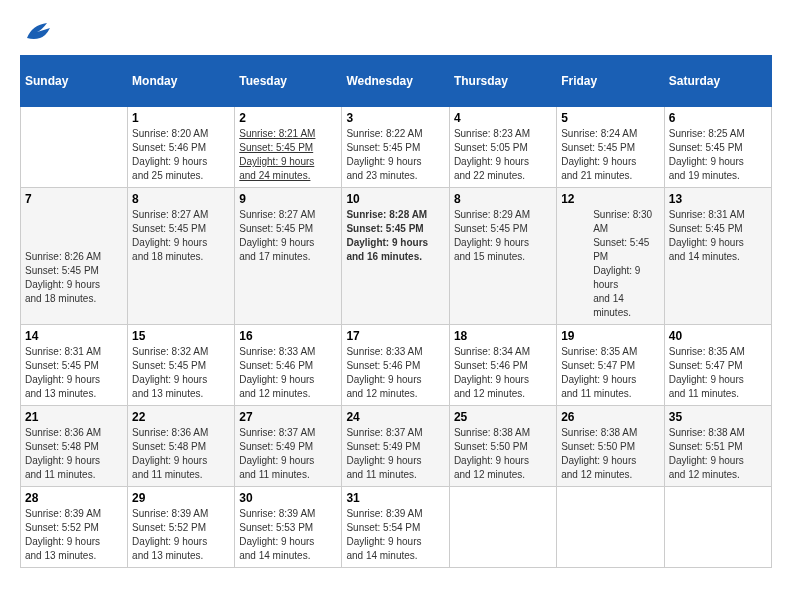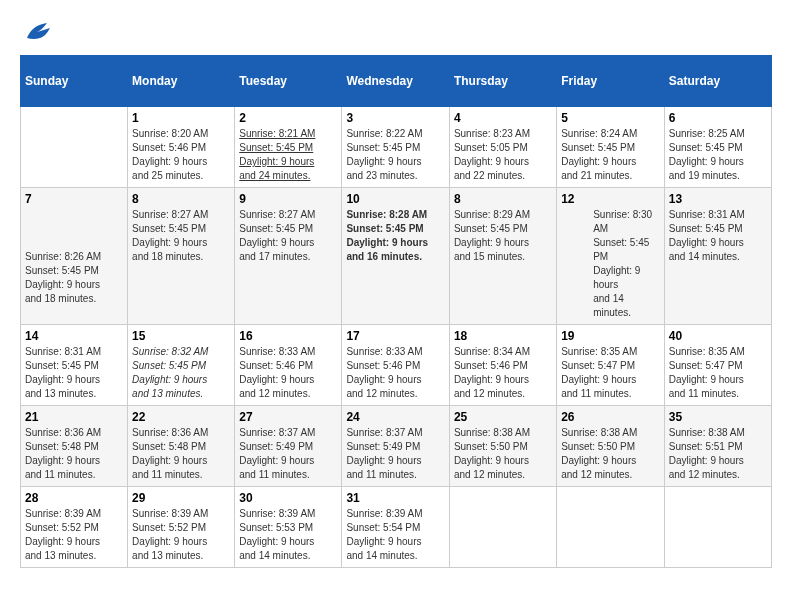--- a/index.html
+++ b/index.html
@@ -217,21 +217,21 @@
       <tr>
         <td>
           <div class="day-number">14</div>
           <div class="day-info" style="white-space: pre-line;">Sunrise: 8:31 AM
 Sunset: 5:45 PM
 Daylight: 9 hours
 and 13 minutes.</div>
         </td>
         <td>
           <div class="day-number">15</div>
-          <div class="day-info" style="white-space: pre-line; font-style: italic;">Sunrise: 8:32 AM
+          <div class="day-info" style="white-space: pre-line;">Sunrise: 8:32 AM
 Sunset: 5:45 PM
 Daylight: 9 hours
 and 13 minutes.</div>
         </td>
         <td>
           <div class="day-number">16</div>
           <div class="day-info" style="white-space: pre-line;">Sunrise: 8:33 AM
 Sunset: 5:46 PM
 Daylight: 9 hours
 and 12 minutes.</div>

